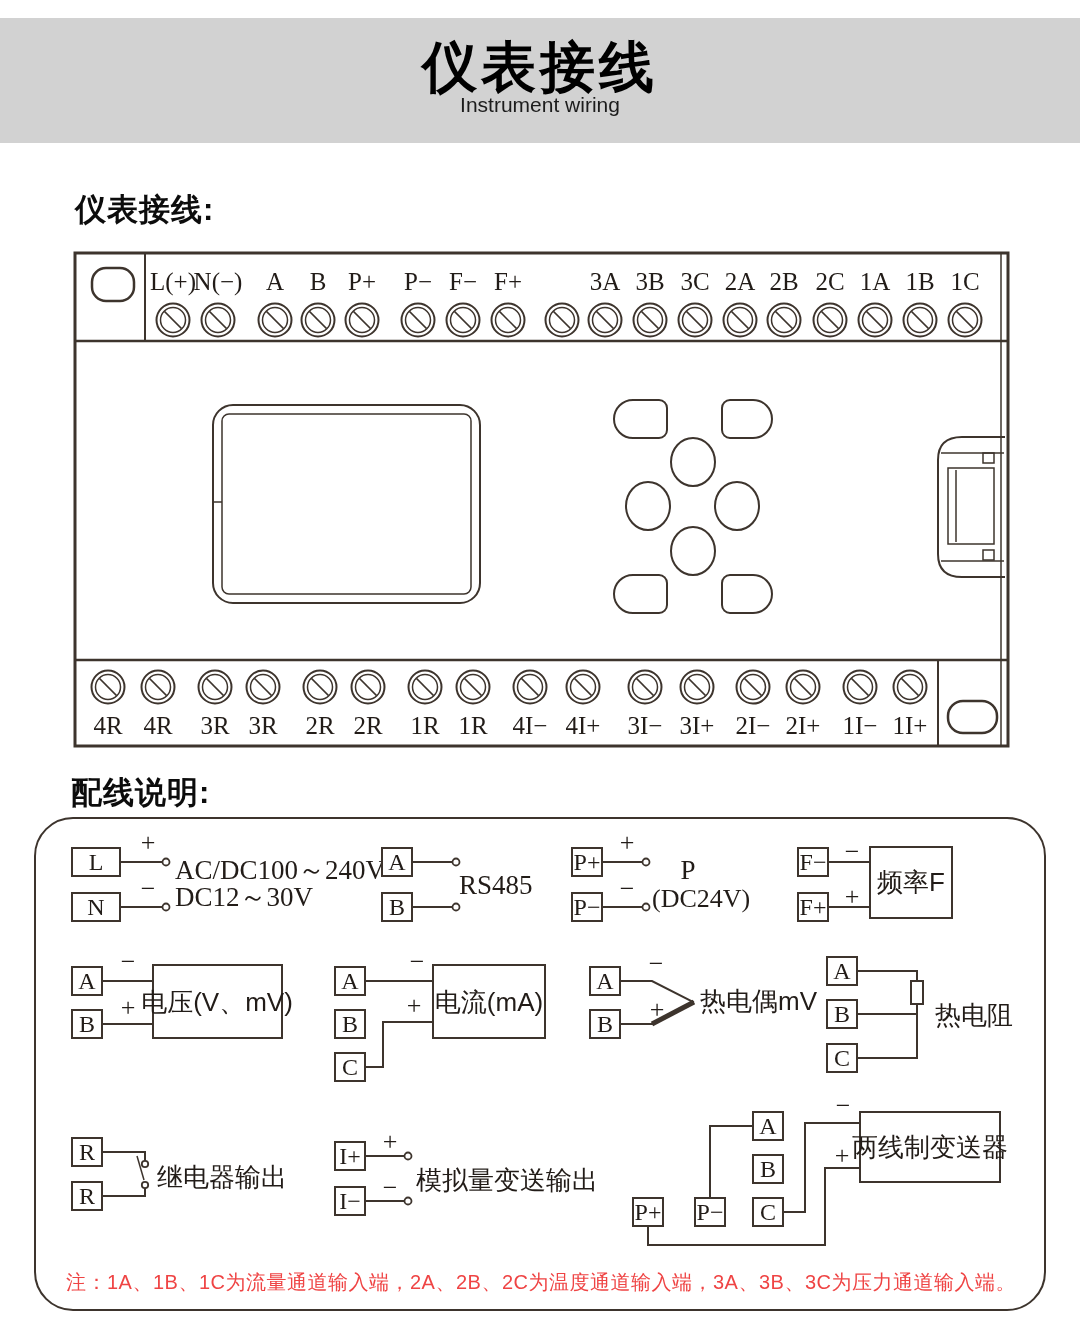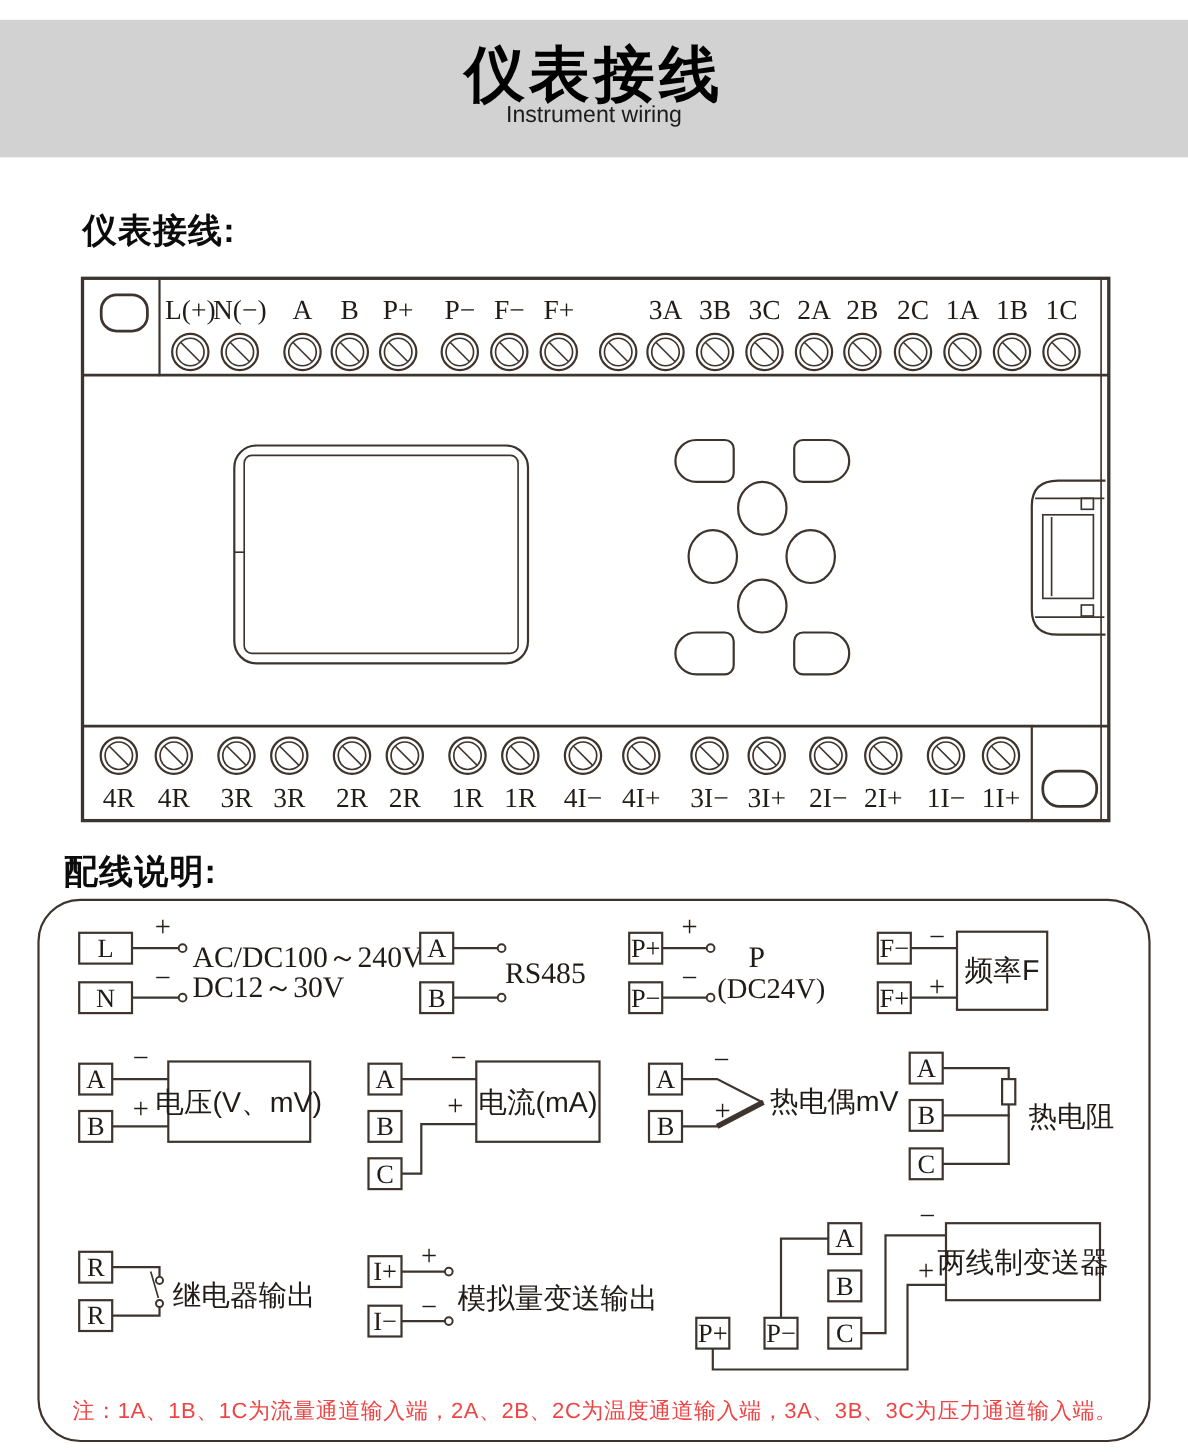--- a/index.html
+++ b/index.html
@@ -4,21 +4,21 @@
 <style>
   html,body{margin:0;padding:0;background:#fff;}
   .page{position:relative;width:1080px;height:1324px;background:#fff;overflow:hidden;
         font-family:"Liberation Sans",sans-serif;color:#111;}
   .band{position:absolute;left:0;top:18px;width:1080px;height:125px;background:#d2d2d2;
         text-align:center;box-sizing:border-box;padding-top:22px;}
   .title{font-size:55px;font-weight:700;color:#000;line-height:54px;letter-spacing:4px;}
   .subtitle{font-size:21px;font-weight:400;color:#1c1c1c;line-height:22px;}
   .heading{position:absolute;font-size:31px;font-weight:600;color:#0c0c0c;letter-spacing:1px;}
   #heading-diagram{left:75px;top:189px;}
-  #heading-wiring{left:58px;top:772px;}
+  #heading-wiring{left:71px;top:772px;}
   .note{position:absolute;left:66px;top:1269px;font-size:20px;font-weight:400;color:#ef4444;
         white-space:nowrap;letter-spacing:0.5px;}
   #draw{position:absolute;left:0;top:0;}
   
   .ln{stroke:#3d342d;stroke-width:2;fill:none;stroke-linecap:square;}
   .ln15{stroke:#3d342d;stroke-width:1.5;fill:none;}
   .ln25{stroke:#3d342d;stroke-width:2.5;fill:none;}
   .ln3{stroke:#3d342d;stroke-width:3;fill:none;}
   .thick{stroke:#3d342d;stroke-width:5;fill:none;}
   .box{fill:#fff;stroke:#3d342d;stroke-width:2;}

